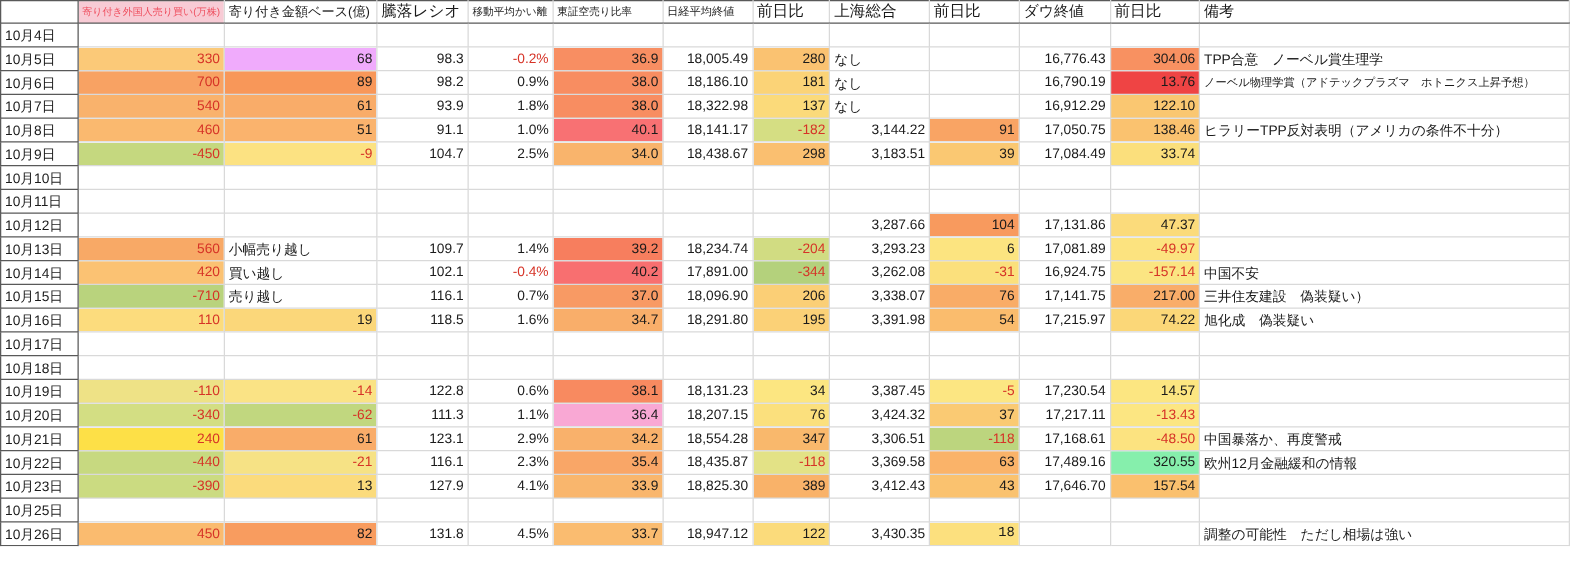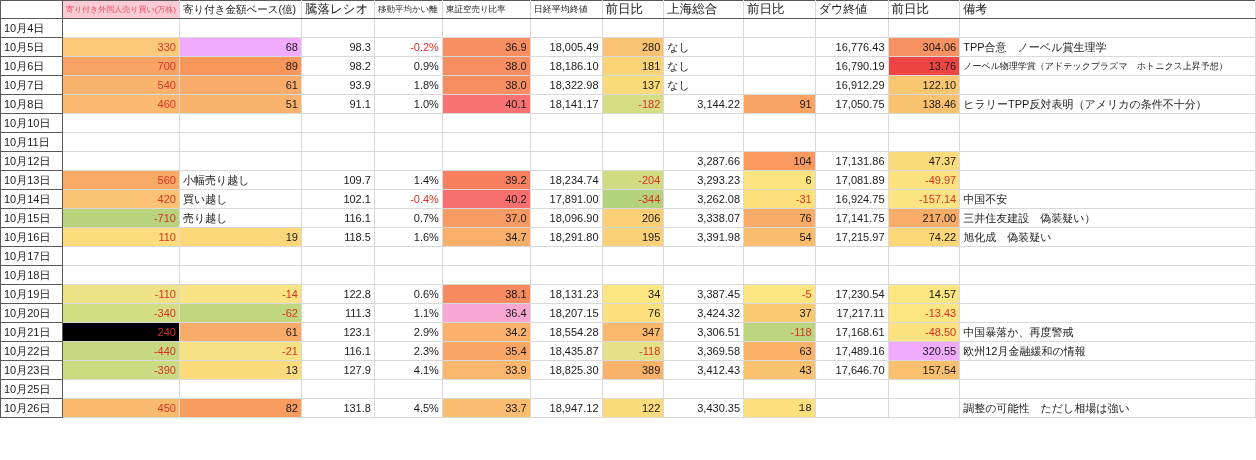--- a/index.html
+++ b/index.html
@@ -135,20 +135,35 @@
         <td class="col-f" style="background: rgb(248, 113, 115);">40.1</td>
         <td class="col-g">18,141.17</td>
         <td class="col-h neg" style="background: rgb(213, 222, 131);">-182</td>
         <td class="col-i">3,144.22</td>
         <td class="col-j" style="background: rgb(249, 164, 100);">91</td>
         <td class="col-k">17,050.75</td>
         <td class="col-l" style="background: rgb(250, 194, 111);">138.46</td>
         <td class="col-m">ヒラリーTPP反対表明（アメリカの条件不十分）</td>
       </tr>
       <tr>
+        <td class="date">10月9日</td>
+        <td class="col-b neg" style="background: rgb(197, 216, 127);">-450</td>
+        <td class="col-c neg" style="background: rgb(252, 226, 130);">-9</td>
+        <td class="col-d">104.7</td>
+        <td class="col-e">2.5%</td>
+        <td class="col-f" style="background: rgb(249, 180, 108);">34.0</td>
+        <td class="col-g">18,438.67</td>
+        <td class="col-h" style="background: rgb(250, 191, 112);">298</td>
+        <td class="col-i">3,183.51</td>
+        <td class="col-j" style="background: rgb(250, 200, 114);">39</td>
+        <td class="col-k">17,084.49</td>
+        <td class="col-l" style="background: rgb(251, 223, 124);">33.74</td>
+        <td class="col-m"></td>
+      </tr>
+      <tr>
         <td class="date">10月10日</td>
         <td class="col-b"></td>
         <td class="col-c"></td>
         <td class="col-d"></td>
         <td class="col-e"></td>
         <td class="col-f"></td>
         <td class="col-g"></td>
         <td class="col-h"></td>
         <td class="col-i"></td>
         <td class="col-j"></td>
@@ -301,21 +316,21 @@
         <td class="col-g">18,207.15</td>
         <td class="col-h" style="background: rgb(251, 224, 125);">76</td>
         <td class="col-i">3,424.32</td>
         <td class="col-j" style="background: rgb(250, 202, 115);">37</td>
         <td class="col-k">17,217.11</td>
         <td class="col-l neg" style="background: rgb(252, 230, 130);">-13.43</td>
         <td class="col-m"></td>
       </tr>
       <tr>
         <td class="date">10月21日</td>
-        <td class="col-b neg" style="background: #000000; padding-left: 23px;">240</td>
+        <td class="col-b neg" style="background: #fde047; padding-left: 23px;">240</td>
         <td class="col-c" style="background: rgb(249, 172, 105);">61</td>
         <td class="col-d">123.1</td>
         <td class="col-e">2.9%</td>
         <td class="col-f" style="background: rgb(249, 177, 107); margin-left: 32px;">34.2</td>
         <td class="col-g">18,554.28</td>
         <td class="col-h" style="background: rgb(249, 184, 108);">347</td>
         <td class="col-i">3,306.51</td>
         <td class="col-j neg" style="background: rgb(188, 213, 126);">-118</td>
         <td class="col-k">17,168.61</td>
         <td class="col-l neg" style="background: rgb(252, 227, 128);">-48.50</td>
@@ -326,21 +341,21 @@
         <td class="col-b neg" style="background: rgb(199, 217, 128);">-440</td>
         <td class="col-c neg" style="background: rgb(246, 226, 133);">-21</td>
         <td class="col-d">116.1</td>
         <td class="col-e">2.3%</td>
         <td class="col-f" style="background: rgb(249, 166, 103);">35.4</td>
         <td class="col-g">18,435.87</td>
         <td class="col-h neg" style="background: rgb(227, 226, 134);">-118</td>
         <td class="col-i">3,369.58</td>
         <td class="col-j" style="background: rgb(250, 179, 105);">63</td>
         <td class="col-k">17,489.16</td>
-        <td class="col-l" style="background: #f0abfc;">320.55</td>
+        <td class="col-l" style="background: #86efac;">320.55</td>
         <td class="col-m">欧州12月金融緩和の情報</td>
       </tr>
       <tr>
         <td class="date">10月23日</td>
         <td class="col-b neg" style="background: rgb(203, 219, 129);">-390</td>
         <td class="col-c" style="background: rgb(251, 219, 124);">13</td>
         <td class="col-d">127.9</td>
         <td class="col-e">4.1%</td>
         <td class="col-f" style="background: rgb(249, 182, 109);">33.9</td>
         <td class="col-g">18,825.30</td>

